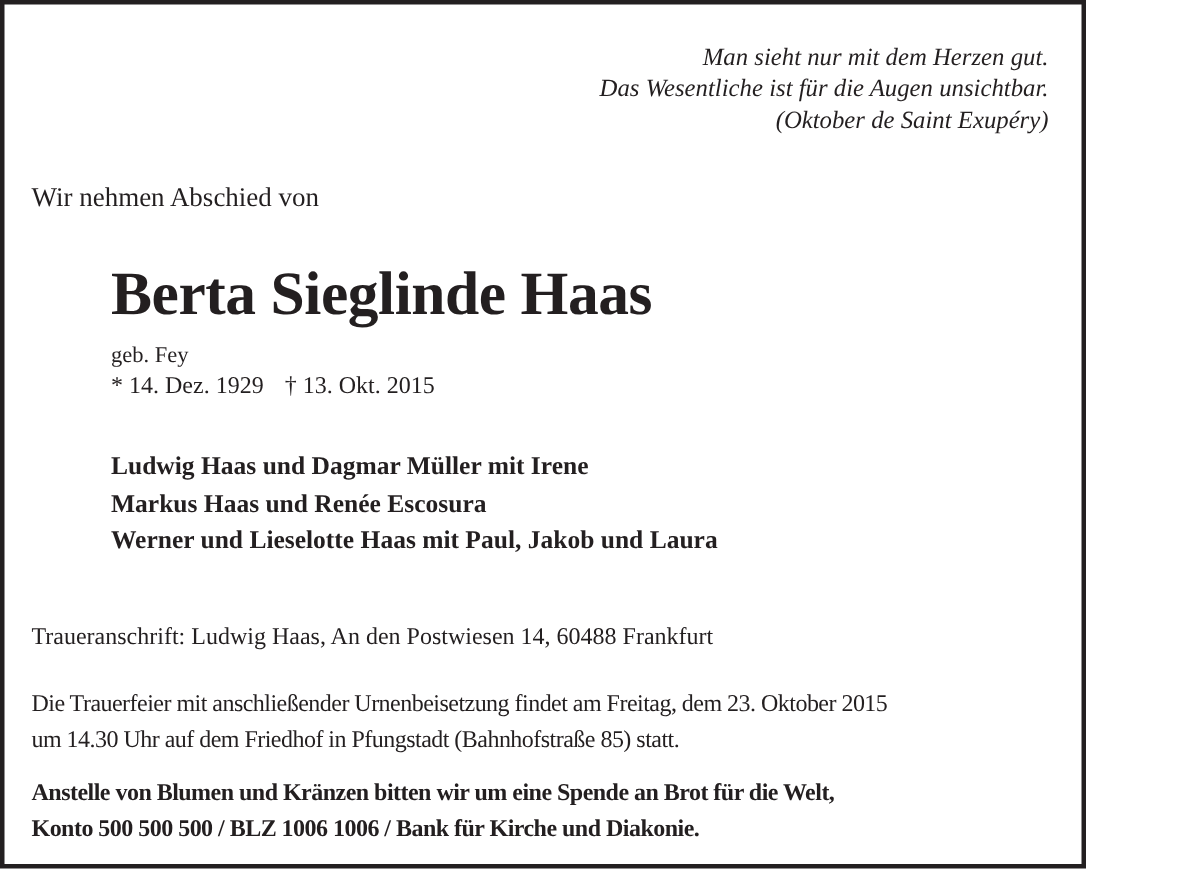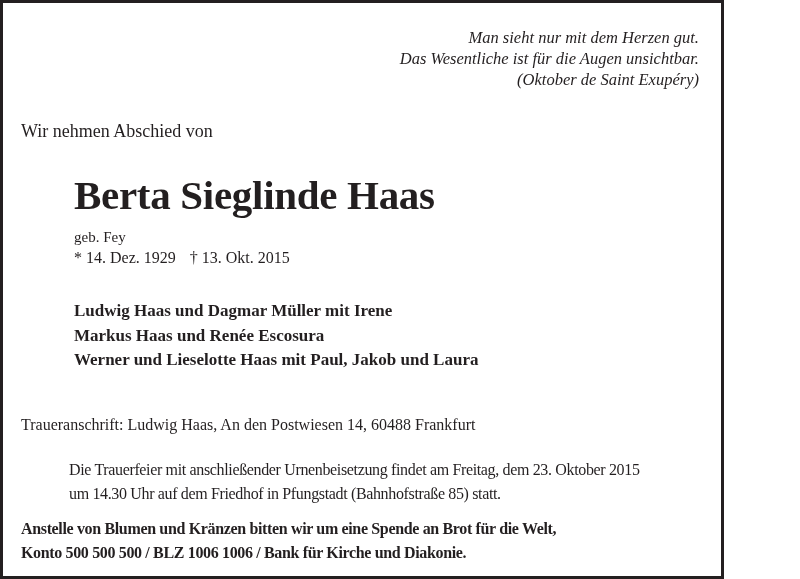--- a/index.html
+++ b/index.html
@@ -37,21 +37,20 @@
     .mourners {
       left: 71px; top: 296px;
       font-size: 17px; font-weight: bold; line-height: 24.5px;
     }
     .mourners div { white-space: nowrap; }
     .address { left: 18px; top: 411px; font-size: 16px; line-height: 22px; }
     .ceremony {
       left: 18px; top: 455px;
       font-size: 16px; line-height: 24px;
       letter-spacing: -0.35px;
-      margin-left: 48px;
     }
     .donation {
       left: 18px; top: 514px;
       font-size: 16px; line-height: 24px;
       letter-spacing: -0.35px;
       font-weight: bold;
     }
     .ceremony div, .donation div { white-space: nowrap; }
   </style>
 </head>

